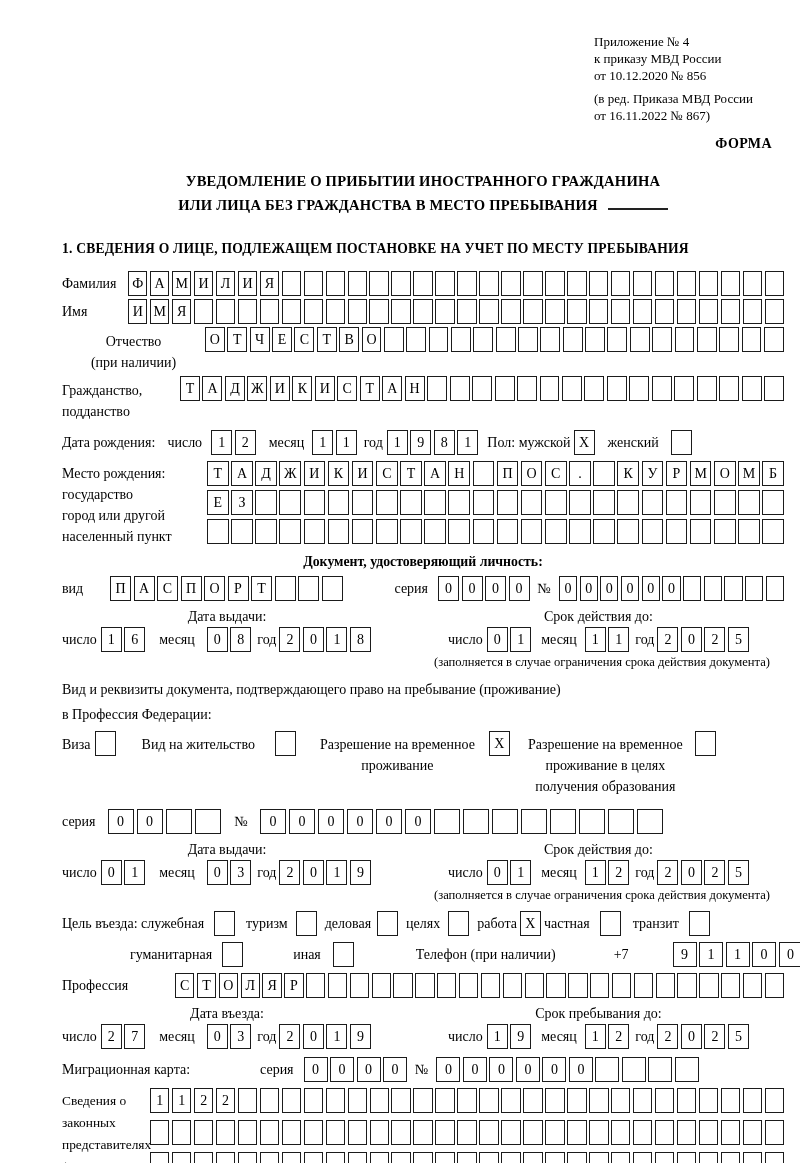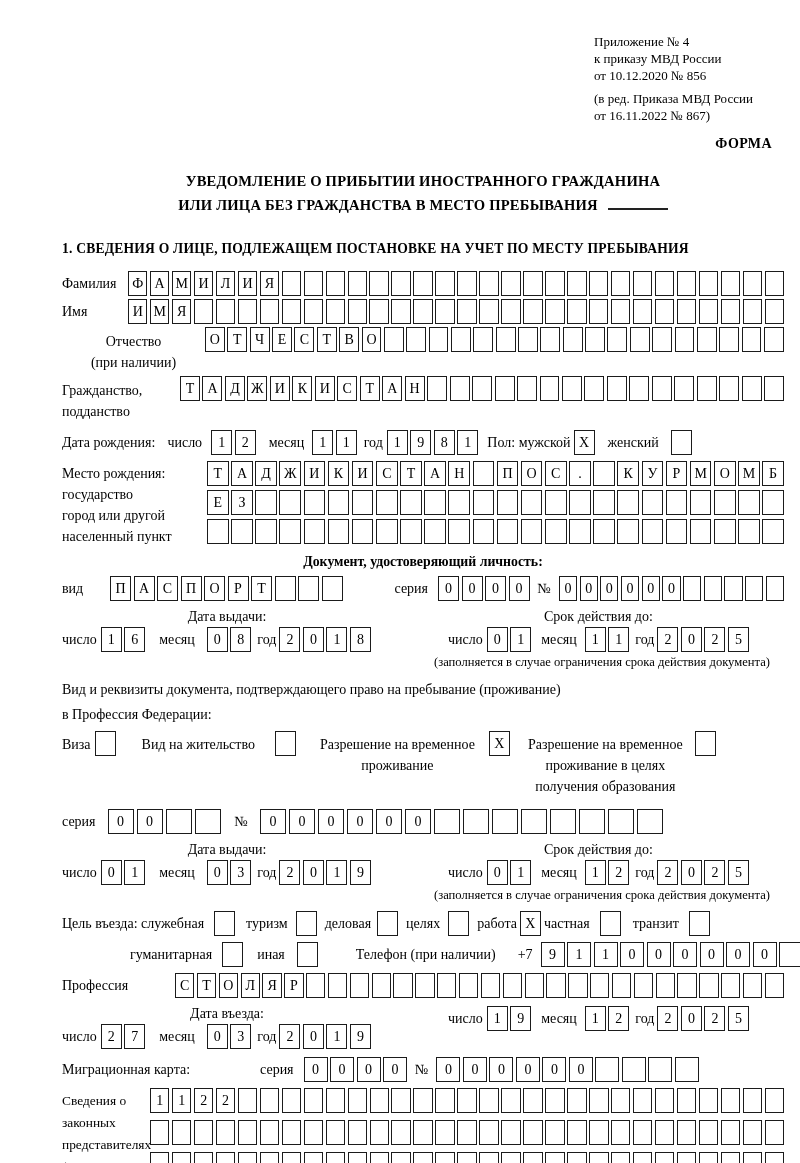--- a/index.html
+++ b/index.html
@@ -584,34 +584,34 @@
         </span>
     </div>
     <div class="ci" style="margin-left:12px;">
       <span class="lbl">транзит</span>
       <span class="cells fw21" style="margin-left:10px;">
           <span class="cell"></span>
         </span>
     </div>
   </div>
 
-  <div class="row mt6" style="padding-left:68px;">
+  <div class="row mt6" style="padding-left:68px;gap:36px;">
     <div class="ci">
       <span class="lbl">гуманитарная</span>
       <span class="cells fw21" style="margin-left:10px;">
           <span class="cell"></span>
         </span>
     </div>
     <div class="ci" style="margin-left:14px;">
       <span class="lbl">иная</span>
       <span class="cells fw21" style="margin-left:12px;">
           <span class="cell"></span>
         </span>
     </div>
-    <span class="lbl" style="margin-left:38px;">Телефон (при наличии)</span>
+    <span class="lbl" style="margin-left:26px;">Телефон (при наличии)</span>
     <span class="lbl" style="margin-left:22px;">+7</span>
     <span class="cells fw24" style="margin-left:8px;">
         <span class="cell">9</span>
         <span class="cell">1</span>
         <span class="cell">1</span>
         <span class="cell">0</span>
         <span class="cell">0</span>
         <span class="cell">0</span>
         <span class="cell">0</span>
         <span class="cell">0</span>
@@ -671,20 +671,21 @@
         <span class="lbl" style="margin-left:6px;">год</span>
         <span class="cells fw21" style="margin-left:3px;">
             <span class="cell">2</span>
             <span class="cell">0</span>
             <span class="cell">1</span>
             <span class="cell">9</span>
           </span>
       </div>
     </div>
     <div class="dcol right">
+      <div class="dhead">Срок пребывания до:</div>
       <div class="dline">
         <span class="lbl">число</span>
         <span class="cells fw21" style="margin-left:4px;">
             <span class="cell">1</span>
             <span class="cell">9</span>
           </span>
         <span class="lbl" style="margin-left:10px;">месяц</span>
         <span class="cells fw21" style="margin-left:8px;">
             <span class="cell">1</span>
             <span class="cell">2</span>

